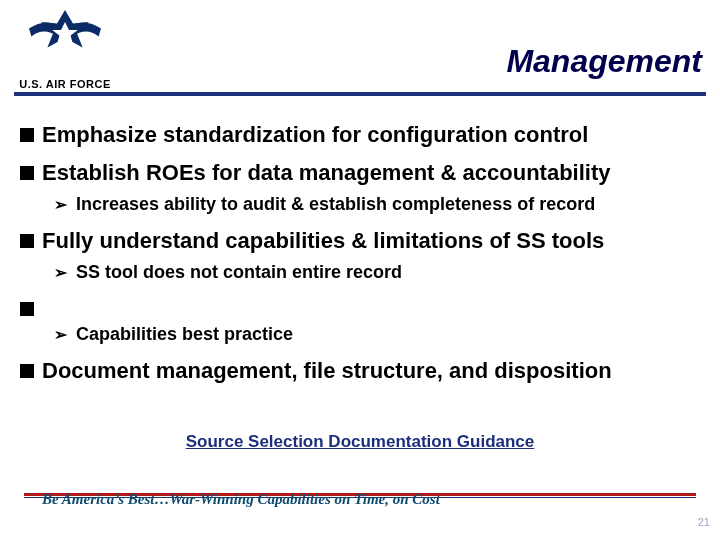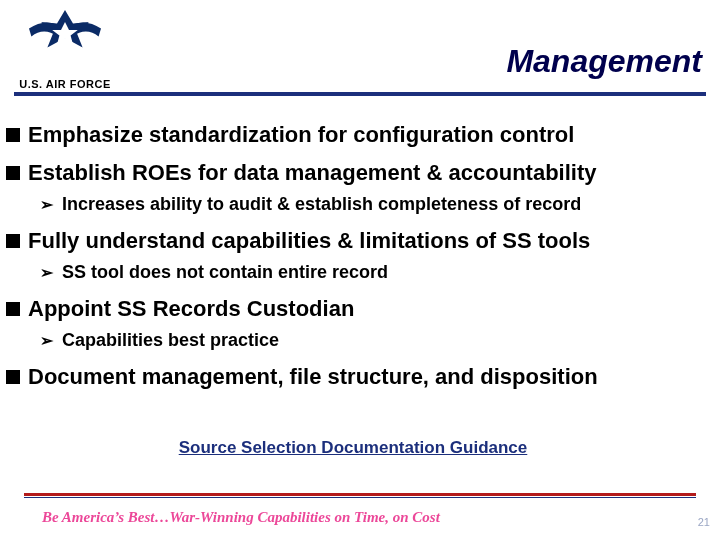--- a/index.html
+++ b/index.html
@@ -8,33 +8,33 @@
 
   
   .header { position: relative; height: 96px; }
   .logo-wrap { position: absolute; left: 10px; top: 6px; width: 110px; text-align: center; }
   .logo-svg { width: 80px; height: 56px; display: block; margin: 0 auto; }
   .logo-text { font-size: 11px; font-weight: bold; letter-spacing: 0.5px; color: #000; margin-top: 16px; }
   .title { position: absolute; right: 18px; top: 6px; width: 560px; text-align: right; font-size: 32px; font-weight: bold; font-style: italic; color: #00004d; line-height: 1.15; font-family: Arial, sans-serif; }
   .title-rule { position: absolute; left: 14px; right: 14px; top: 92px; height: 4px; background: #1c2f7c; }
 
   
-  .body { position: absolute; left: 6px; right: 20px; top: 110px; }
+  .body { position: absolute; left: 20px; right: 20px; top: 110px; }
   .lvl1 { font-size: 22px; font-weight: bold; color: #000; margin-top: 12px; display: flex; align-items: flex-start; }
   .lvl1 .sq { width: 14px; height: 14px; background: #000; flex: 0 0 14px; margin-top: 6px; margin-right: 8px; }
   .lvl2 { font-size: 18px; font-weight: bold; color: #000; margin-top: 8px; margin-left: 34px; display: flex; align-items: flex-start; }
   .lvl2 .arrow { flex: 0 0 16px; margin-right: 6px; font-size: 16px; color: #000; line-height: 22px; }
 
   .link-row { text-align: center; margin-top: 48px; }
   .link { font-size: 17px; font-weight: bold; color: #1c2f7c; text-decoration: underline; }
 
   
   .footer-rule-red { position: absolute; left: 24px; right: 24px; bottom: 44px; height: 3px; background: #b31b1b; }
   .footer-rule-blue { position: absolute; left: 24px; right: 24px; bottom: 42px; height: 1px; background: #1c2f7c; }
-  .tagline { position: absolute; left: 42px; bottom: 14px; font-size: 15px; font-style: italic; font-weight: bold; color: #ec4899; font-family: "Times New Roman", Times, serif; }
+  .tagline { position: absolute; left: 42px; bottom: 32px; font-size: 15px; font-style: italic; font-weight: bold; color: #0c4a6e; font-family: "Times New Roman", Times, serif; }
   .pagenum { position: absolute; right: 10px; bottom: 12px; font-size: 11px; color: #9aa6c4; margin-left: 48px; }
 </style>
 </head>
 <body>
 
 <div class="slide">
 
   <div class="header">
     <div class="logo-wrap">
       <svg class="logo-svg" viewBox="0 0 100 70">
@@ -73,21 +73,20 @@
       <span class="sq"></span>
       <span>Fully understand capabilities &amp; limitations of SS tools</span>
     </div>
     <div class="lvl2">
       <span class="arrow">➢</span>
       <span>SS tool does not contain entire record</span>
     </div>
 
     <div class="lvl1">
       <span class="sq"></span>
-      <span>Appoint SS Records Custodian</span>
     </div>
     <div class="lvl2">
       <span class="arrow">➢</span>
       <span>Capabilities best practice</span>
     </div>
 
     <div class="lvl1">
       <span class="sq"></span>
       <span>Document management, file structure, and disposition</span>
     </div>

